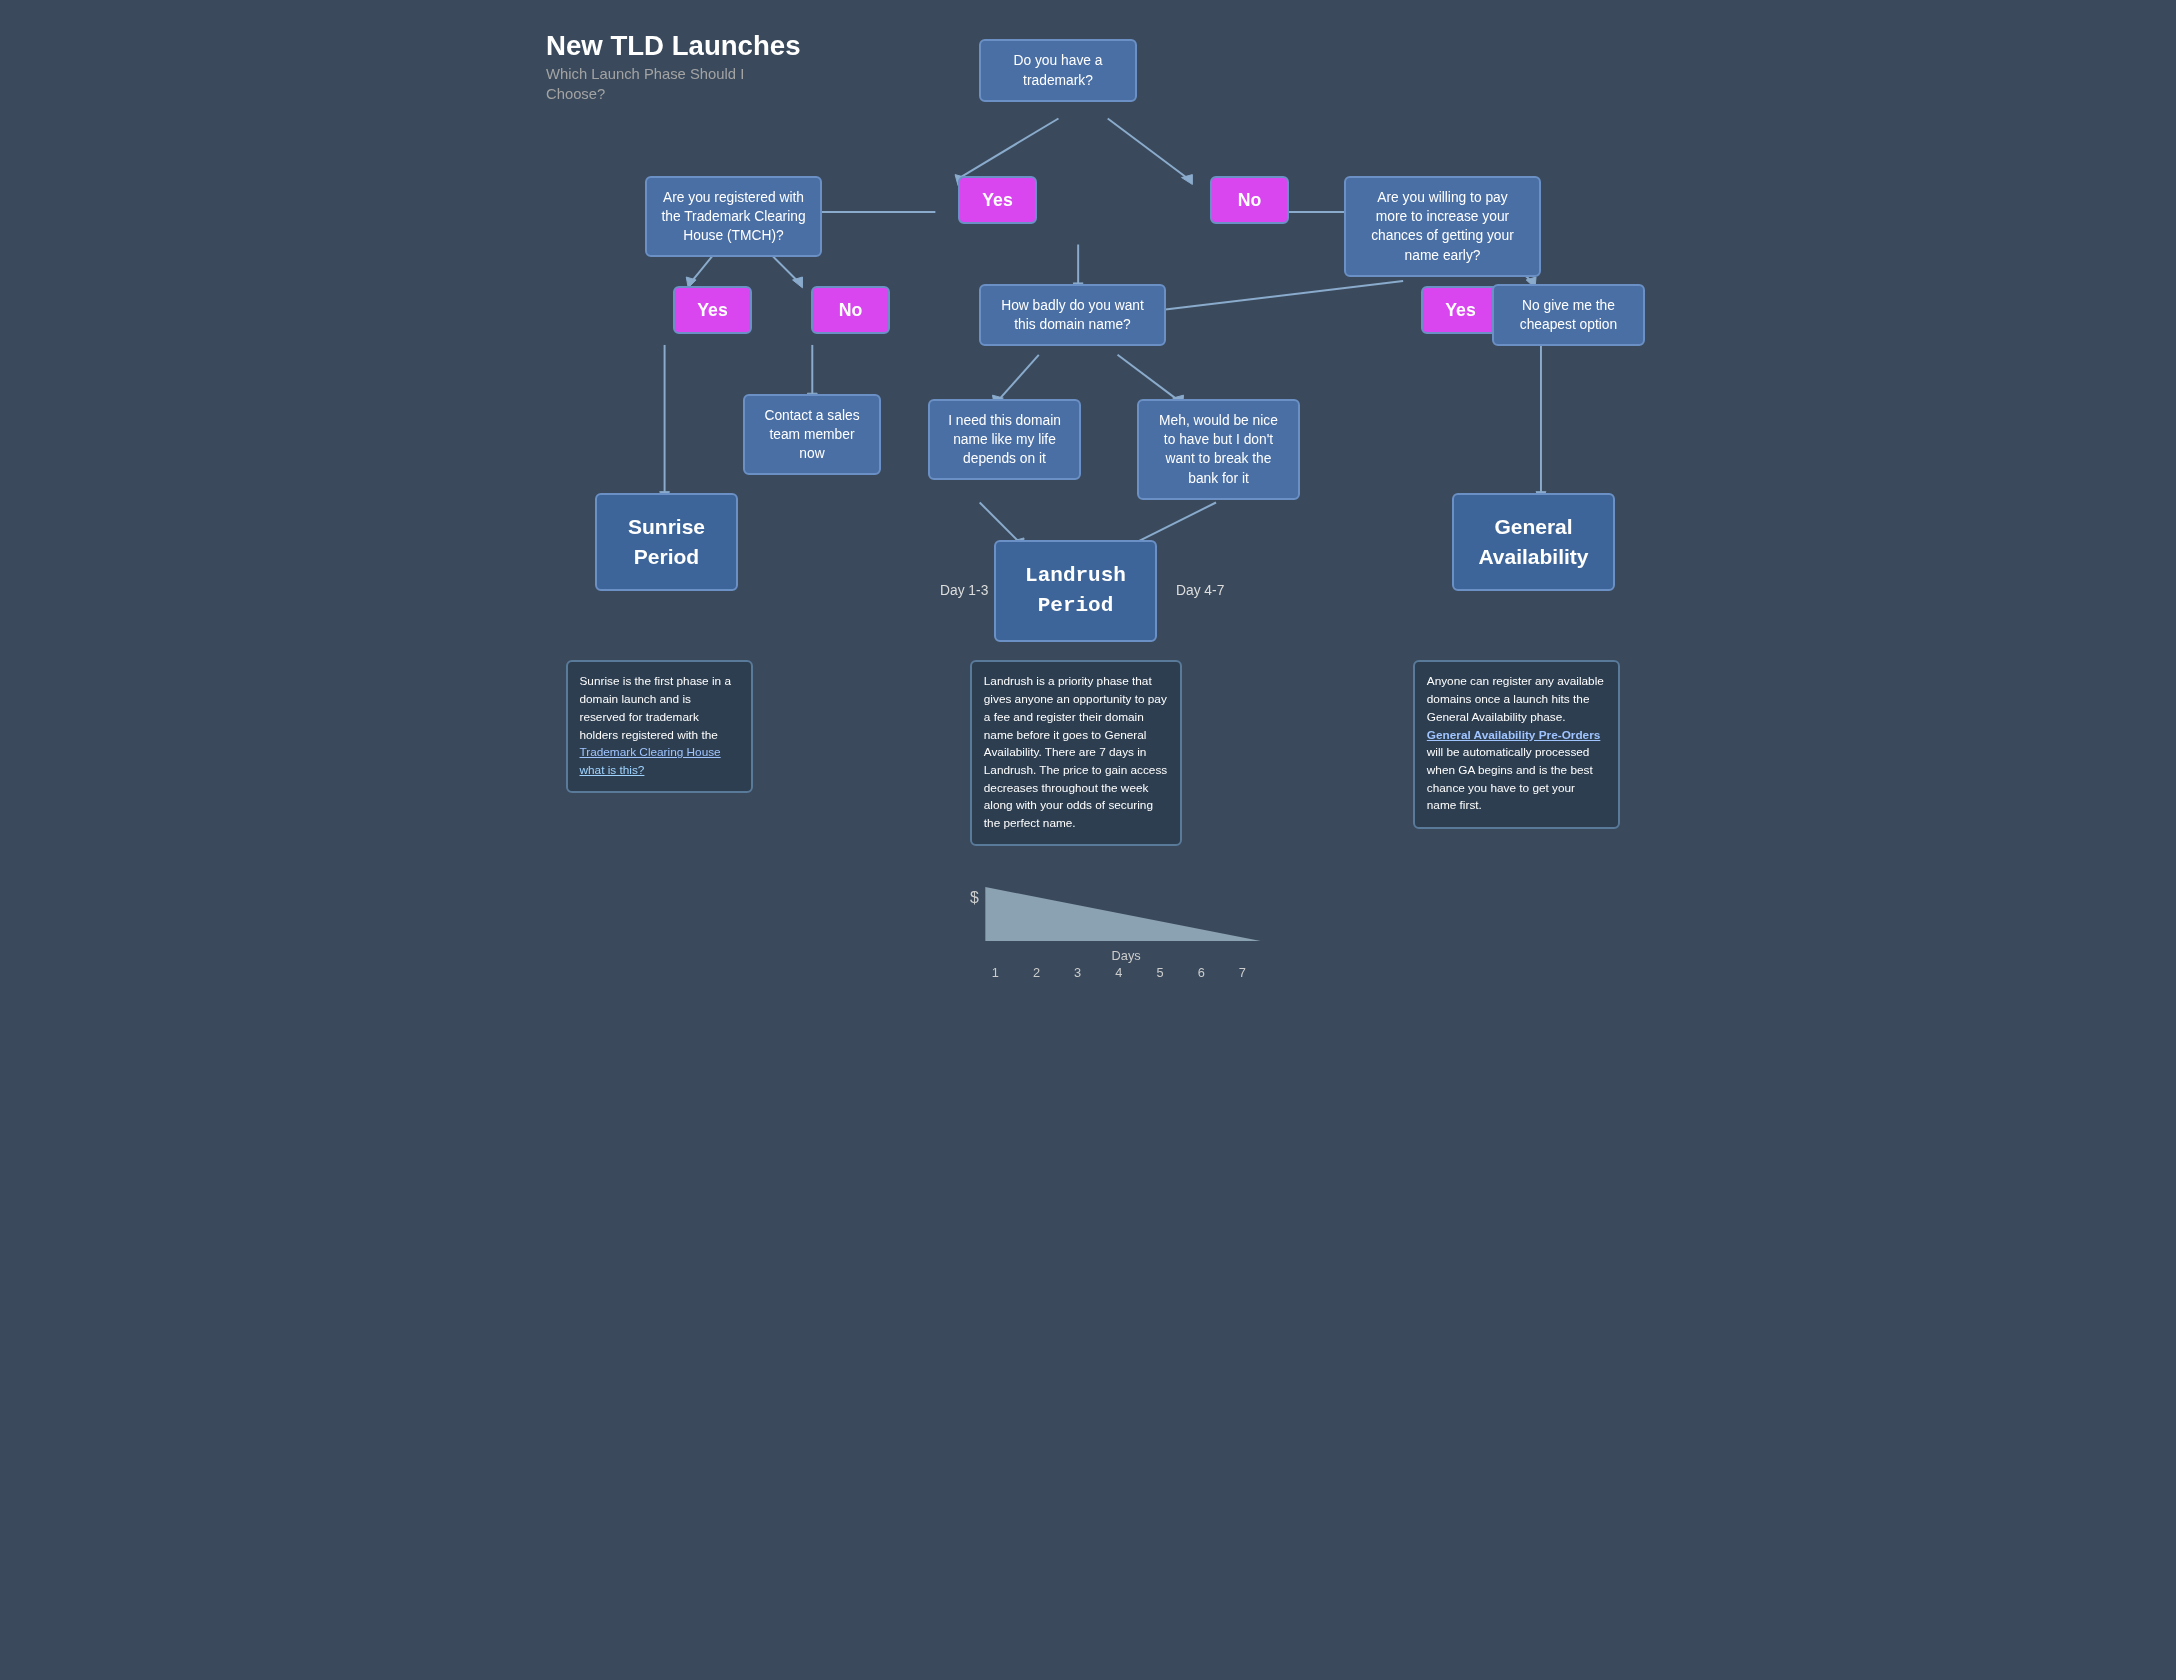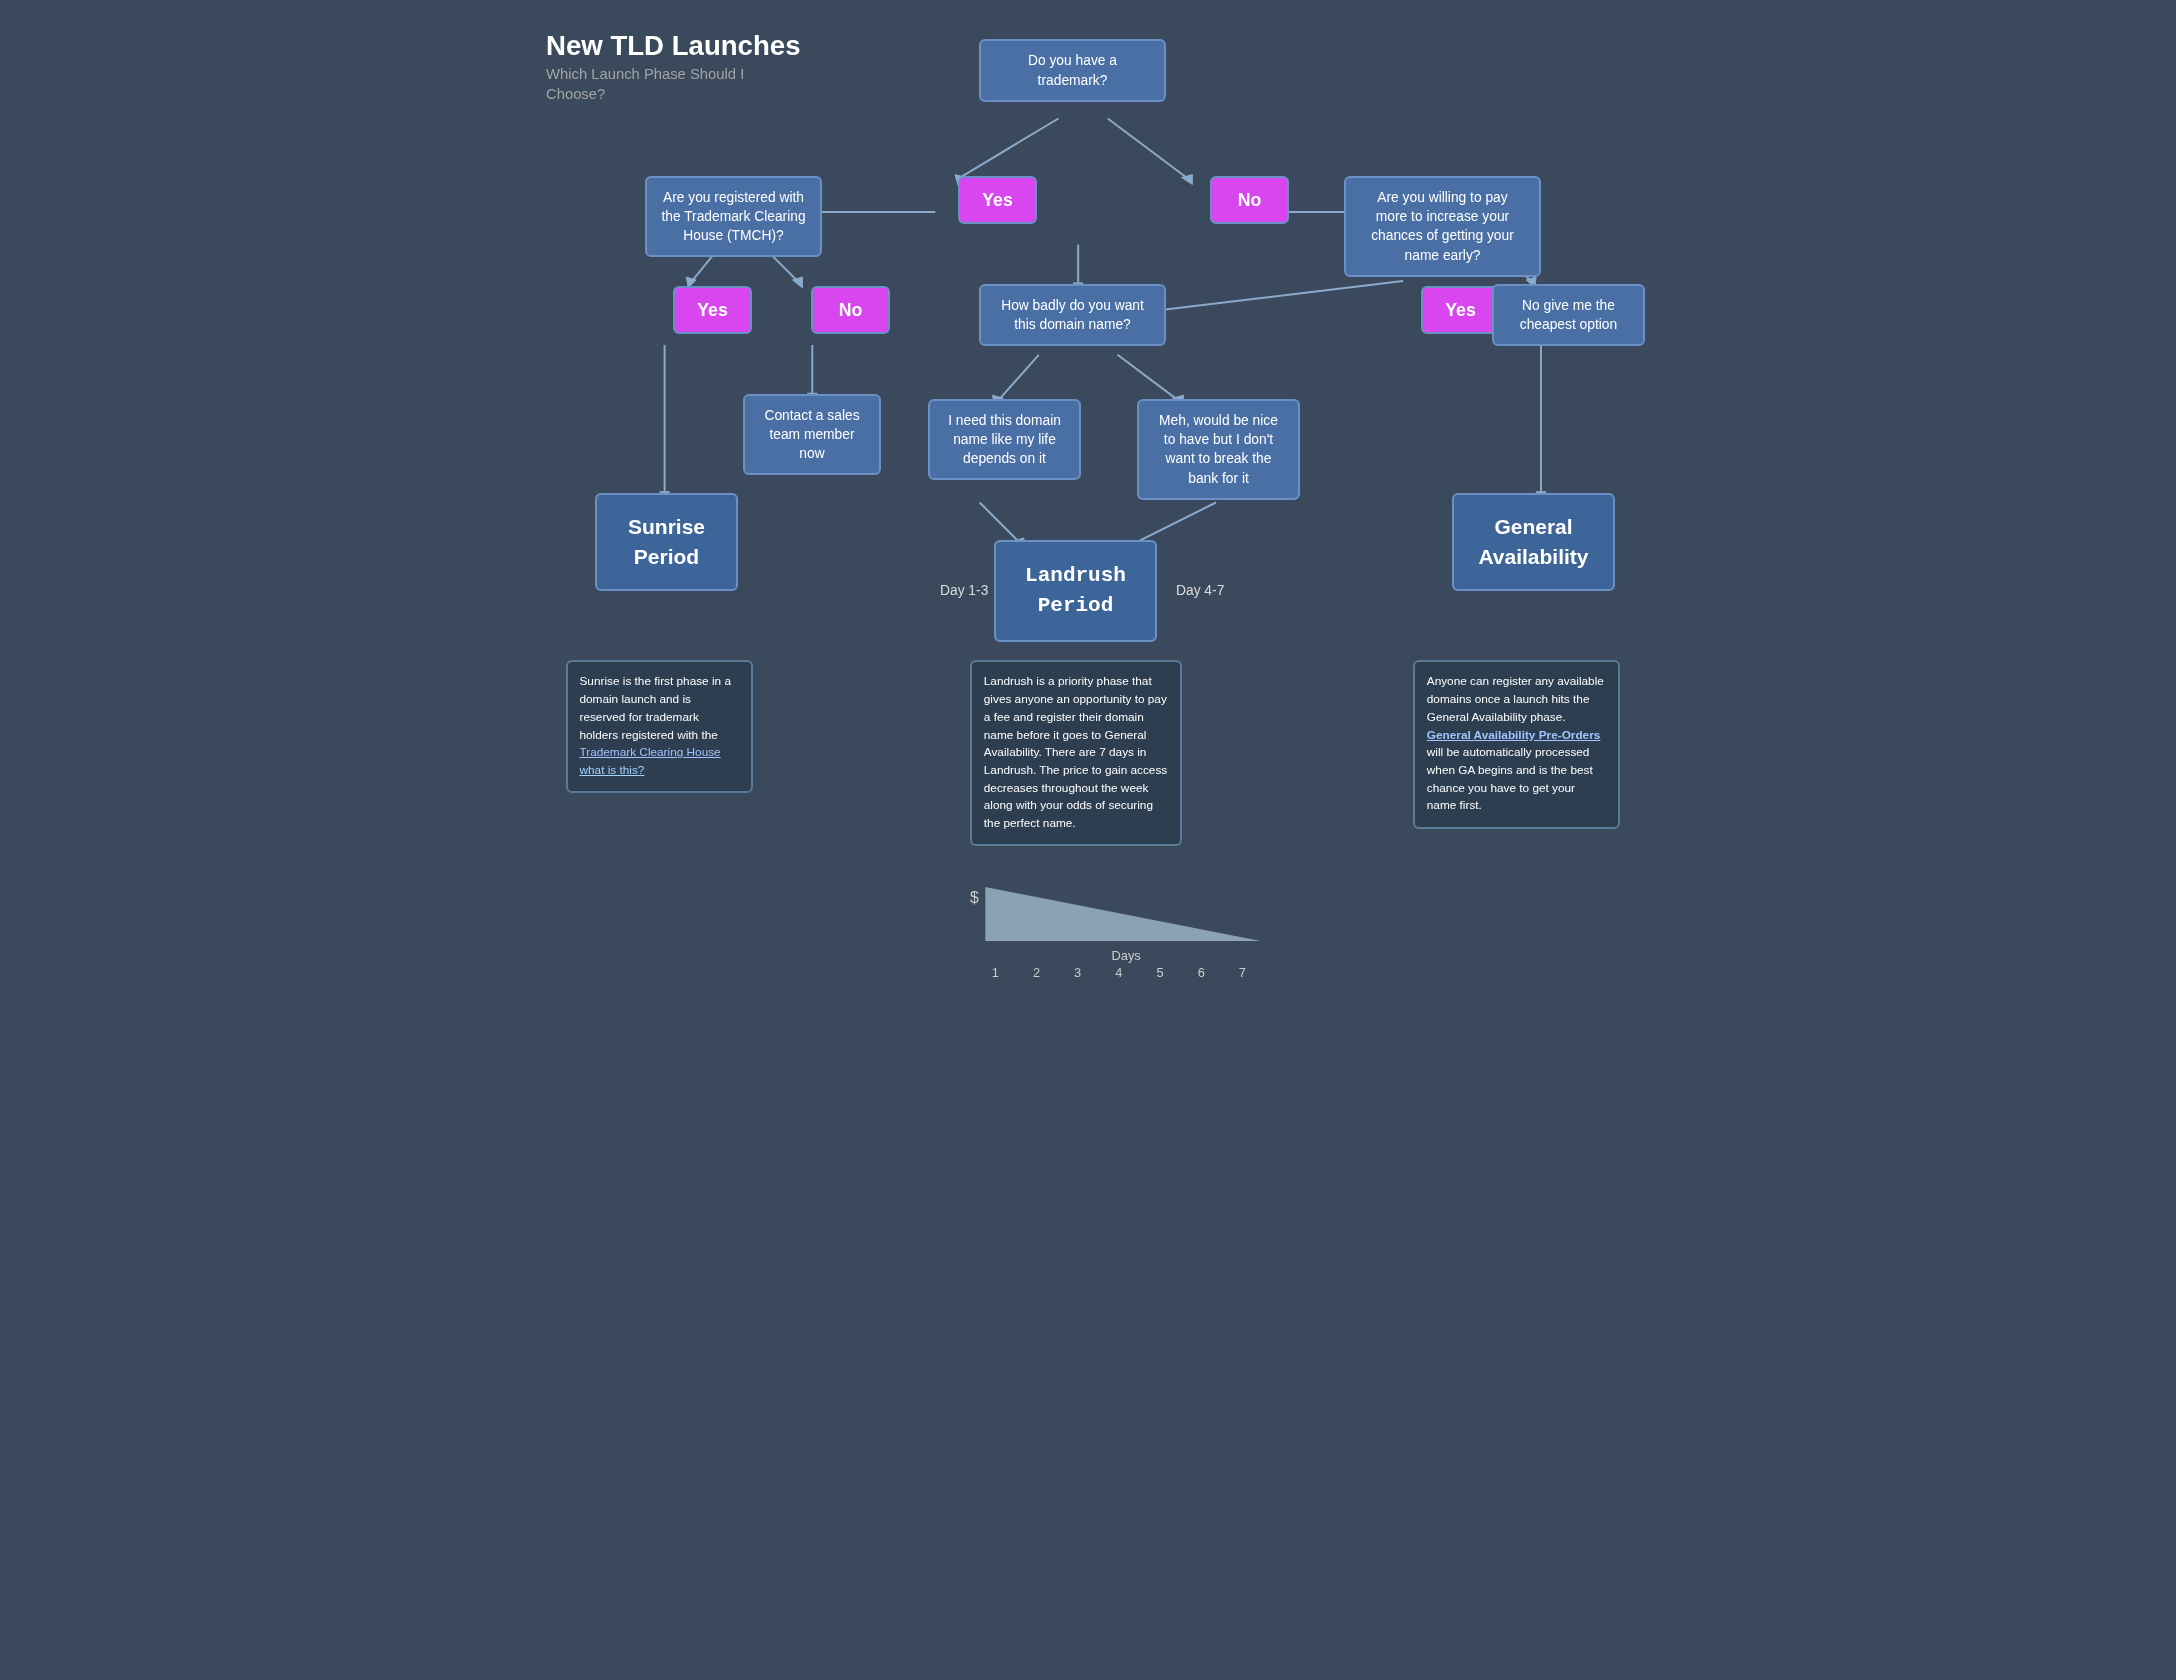--- a/index.html
+++ b/index.html
@@ -151,21 +151,21 @@
     <line x1="440" y1="490" x2="480" y2="530"></line>
     <polygon points="484,537 474,529 485,526"></polygon>
 
     <line x1="680" y1="490" x2="600" y2="530"></line>
     <polygon points="594,537 603,528 604,540"></polygon>
 
     <line x1="1010" y1="330" x2="1010" y2="480"></line>
     <polygon points="1010,488 1005,479 1015,479"></polygon>
   </svg>
 
-  <div class="box" style="left:433px; top:19.7px; width:187px;">Do you have a trademark?</div>
+  <div class="box" style="left:433px; top:19.7px; width:158px;">Do you have a trademark?</div>
 
   <div class="box darker" style="left:364px; top:156px; width:79px; font-size:17.7px; font-weight:bold;">Yes</div>
 
   <div class="box darker" style="left:616px; top:156px; width:79px; font-size:17.7px; font-weight:bold;">No</div>
 
   <div class="box" style="left:99px; top:156px; width:177px;">Are you registered with the Trademark Clearing House (TMCH)?</div>
 
   <div class="box" style="left:798px; top:156px; width:197px;">Are you willing to pay more to increase your chances of getting your name early?</div>
 
   <div class="box darker" style="left:79px; top:266px; width:79px; font-size:17.7px; font-weight:bold;">Yes</div>

